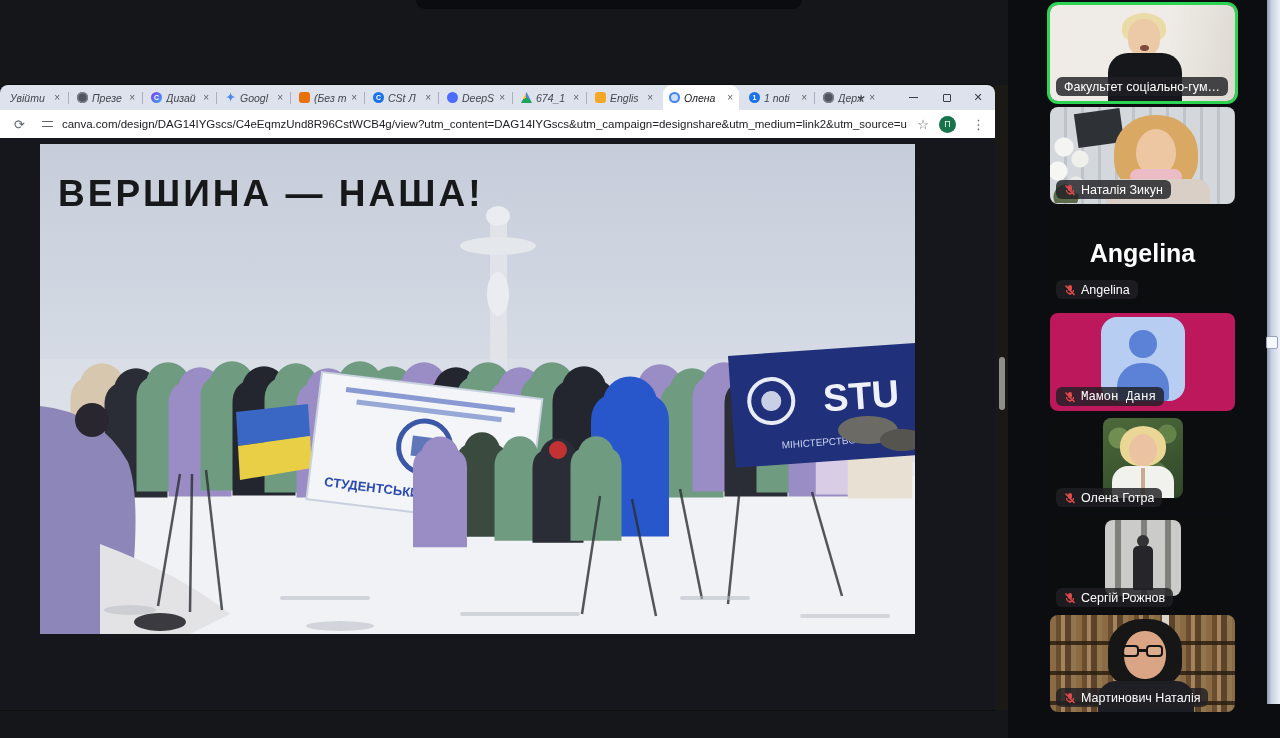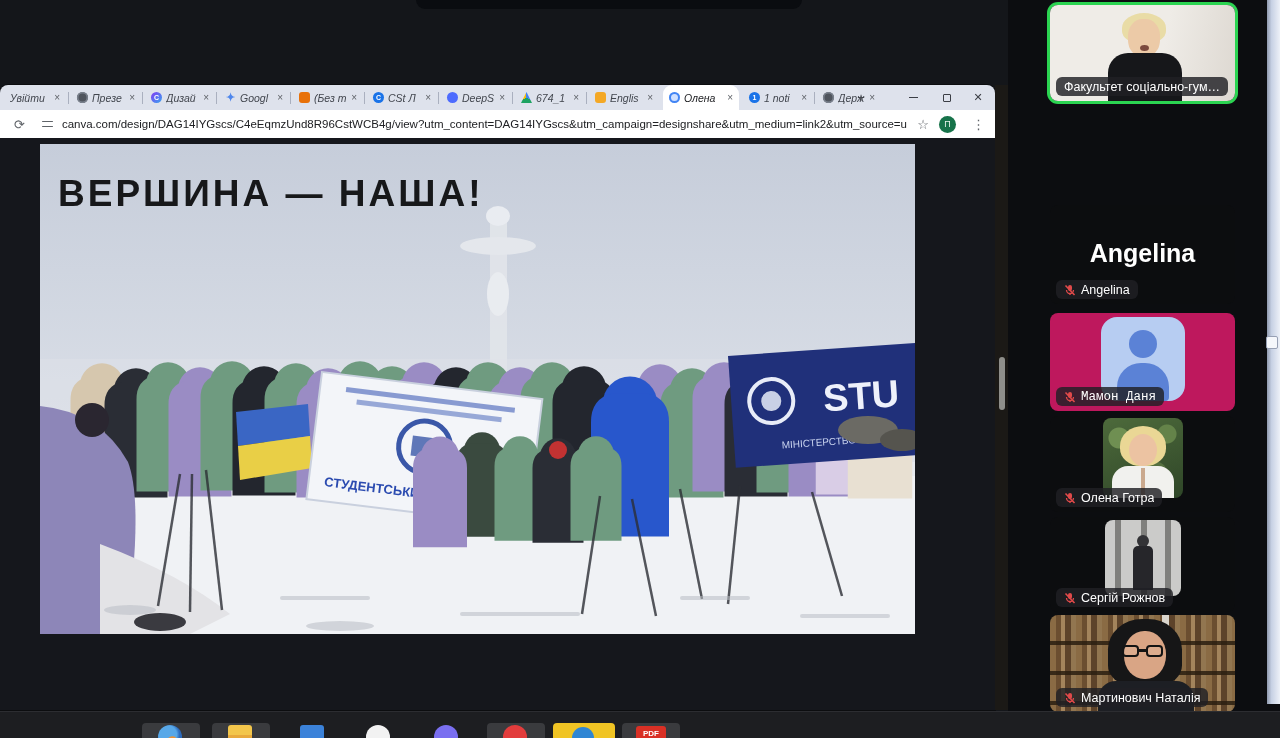--- a/index.html
+++ b/index.html
@@ -416,20 +416,37 @@
   <div class="tile speaking" id="t1">
     <div class="hair"></div>
     <div class="face"></div>
     <div class="mouth"></div>
     <div class="body"></div>
     <div class="namepill">
       <span class="nm">Факультет соціально-гум…</span>
     </div>
   </div>
 
+  <div class="tile" id="t2">
+    <div class="frame"></div>
+    <div class="flowers"></div>
+    <div class="hair"></div>
+    <div class="face"></div>
+    <div class="scarf"></div>
+    <div class="body"></div>
+    <div class="namepill">
+      <svg class="micsvg" width="12" height="12" viewBox="0 0 12 12">
+        <rect x="4" y="1" width="4" height="6" rx="2" fill="#e04a4a"></rect>
+        <path d="M2.5,6 a3.5,3.5 0 0 0 7,0" fill="none" stroke="#e04a4a" stroke-width="1.3"></path>
+        <line x1="6" y1="9" x2="6" y2="11" stroke="#e04a4a" stroke-width="1.3"></line>
+        <line x1="1.5" y1="1.5" x2="10.5" y2="11" stroke="#e04a4a" stroke-width="1.6"></line>
+      </svg>
+      <span class="nm">Наталія Зикун</span>
+    </div>
+  </div>
 
   <div class="tile" id="t3">
     <div class="bigname">Angelina</div>
     <div class="namepill">
       <svg class="micsvg" width="12" height="12" viewBox="0 0 12 12">
         <rect x="4" y="1" width="4" height="6" rx="2" fill="#e04a4a"></rect>
         <path d="M2.5,6 a3.5,3.5 0 0 0 7,0" fill="none" stroke="#e04a4a" stroke-width="1.3"></path>
         <line x1="6" y1="9" x2="6" y2="11" stroke="#e04a4a" stroke-width="1.3"></line>
         <line x1="1.5" y1="1.5" x2="10.5" y2="11" stroke="#e04a4a" stroke-width="1.6"></line>
       </svg>
@@ -505,30 +522,14 @@
         <line x1="6" y1="9" x2="6" y2="11" stroke="#e04a4a" stroke-width="1.3"></line>
         <line x1="1.5" y1="1.5" x2="10.5" y2="11" stroke="#e04a4a" stroke-width="1.6"></line>
       </svg>
       <span class="nm">Мартинович Наталія</span>
     </div>
   </div>
 
   <div id="edge-strip" class="abs"></div>
   <div id="edge-handle" class="abs"></div>
 
-  <div id="taskbar" class="abs">
-    <div class="tb-hl" style="left:142px;width:58px"></div>
-    <div class="tb-hl" style="left:212px;width:58px"></div>
-    <div class="tb-hl" style="left:487px;width:58px"></div>
-    <div class="tb-hl" style="left:622px;width:58px"></div>
-    <div class="tb-ic" id="tb-pc"></div>
-    <div class="tb-ic" id="tb-fold"></div>
-    <div class="tb-ic" id="tb-blue"></div>
-    <div class="tb-ic" id="tb-white"></div>
-    <div class="tb-ic" id="tb-purp"></div>
-    <div class="tb-ic" id="tb-red"></div>
-    <div id="tb-yel" class="abs">
-        <i></i>
-      </div>
-    <div id="tb-pdf" class="abs">PDF</div>
-  </div>
 
 </div>
 
 </body></html>

